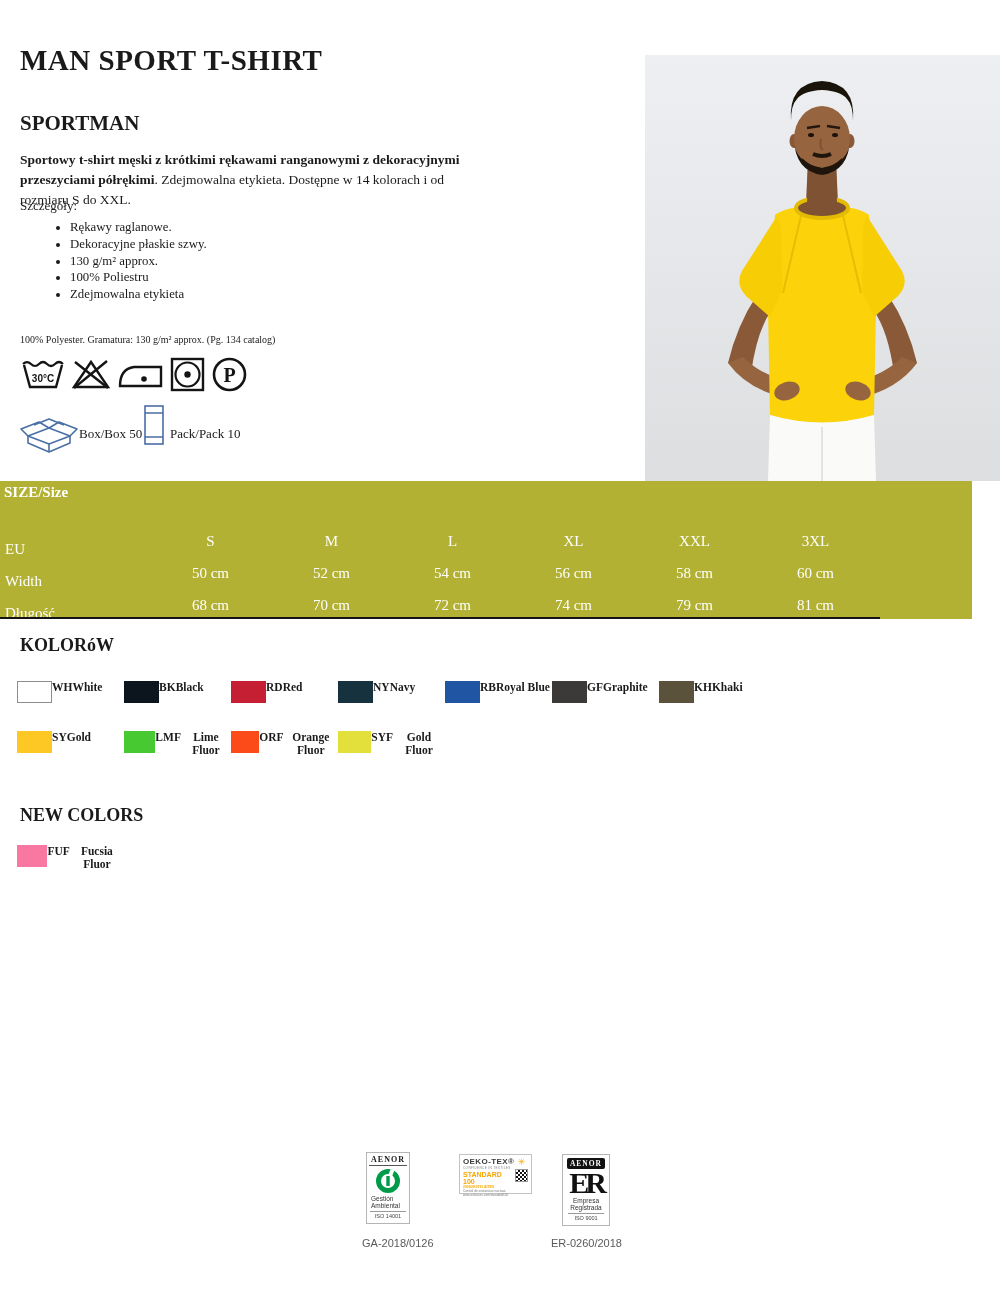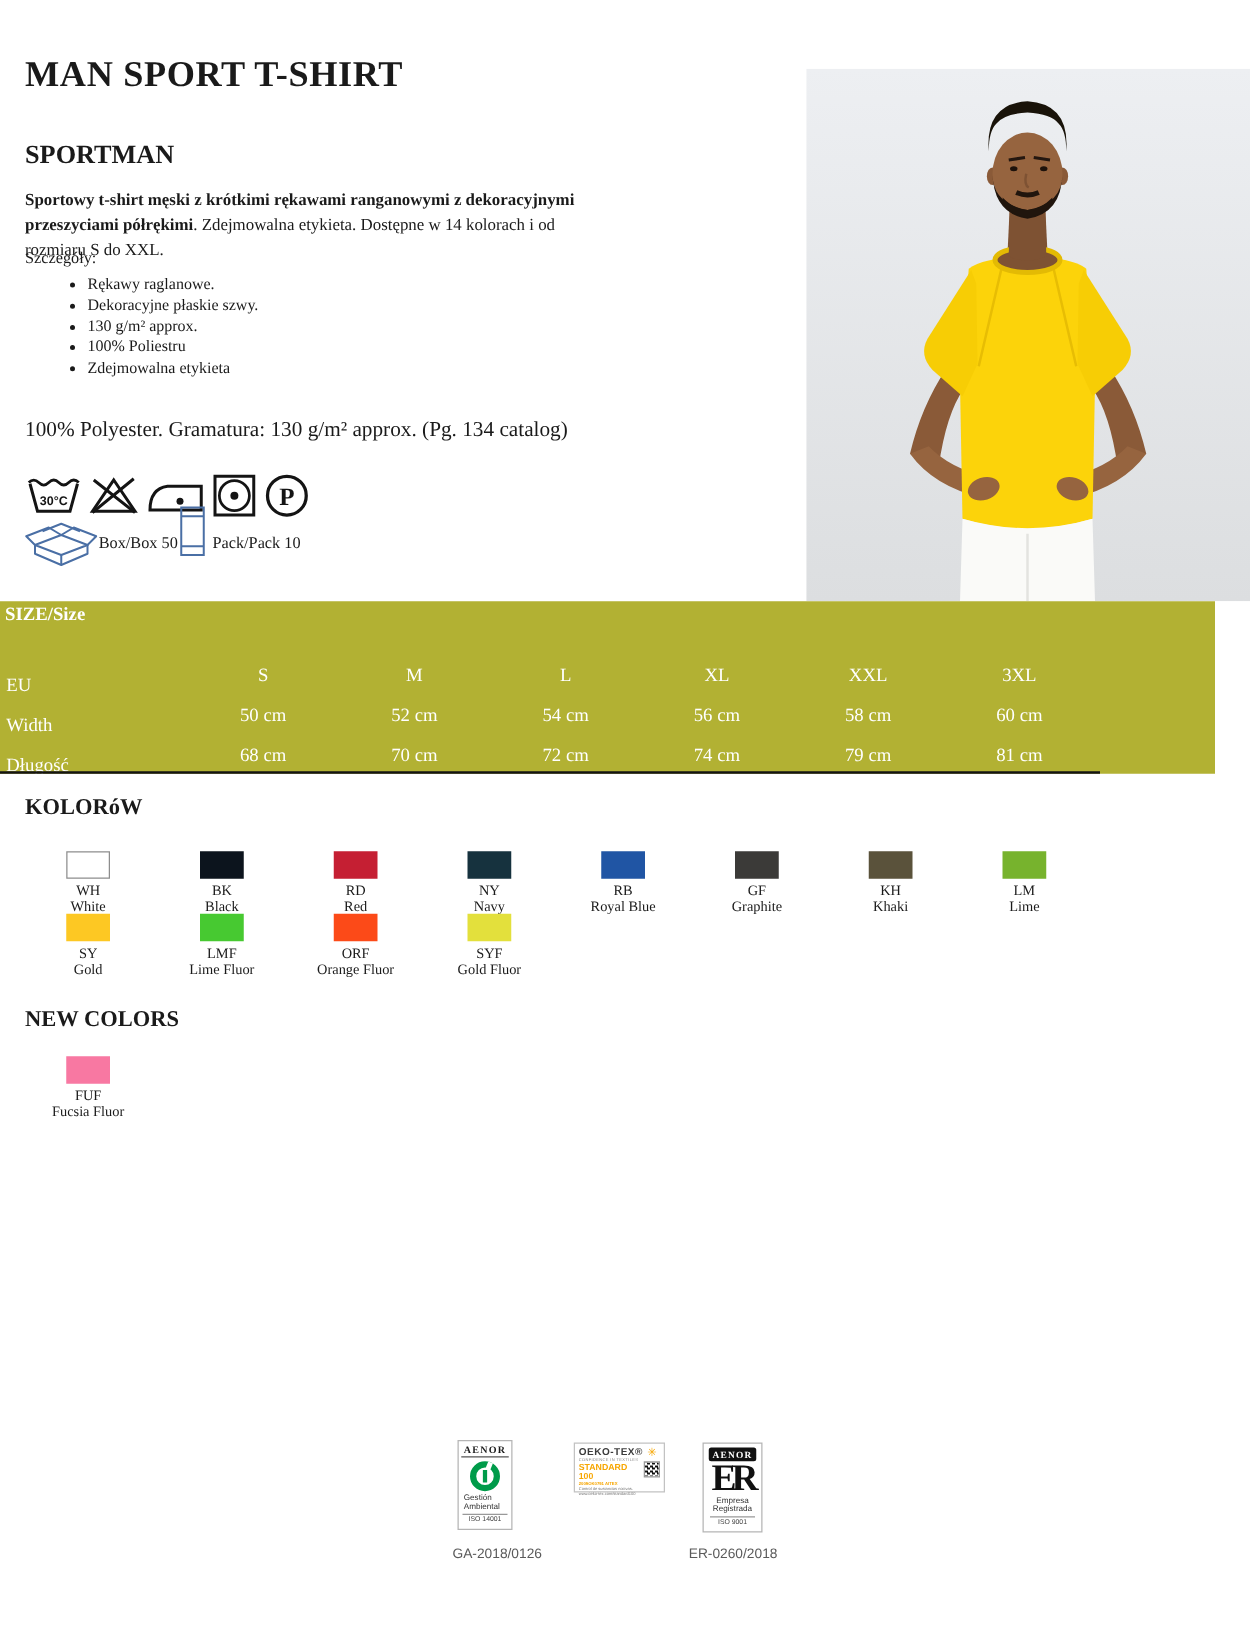--- a/index.html
+++ b/index.html
@@ -8,24 +8,24 @@
 
   
   .product-title{position:absolute;left:20px;top:44px;font-size:29px;font-weight:bold;letter-spacing:.5px;}
   .product-name{position:absolute;left:20px;top:111px;font-size:21px;font-weight:bold;}
   .description{position:absolute;left:20px;top:150px;width:460px;font-size:13.5px;line-height:20px;}
   .description b{font-weight:bold;}
   .details-heading{position:absolute;left:20px;top:198px;font-size:13px;}
   .details-list{position:absolute;left:55px;top:219px;margin:0;padding-left:15px;
                 font-size:12.8px;line-height:16.8px;}
   .details-list li{margin:0;}
-  .composition{position:absolute;left:20px;top:334px;font-size:17px;}
-
-  
-  .care-row{position:absolute;left:20px;top:378px;display:flex;align-items:flex-start;gap:5px;}
+  .composition{position:absolute;left:20px;top:334px;font-size:10px;}
+
+  
+  .care-row{position:absolute;left:20px;top:356px;display:flex;align-items:flex-start;gap:5px;}
   .care-row svg{display:block;}
 
   .box-icon{position:absolute;left:20px;top:410px;}
   .box-label{position:absolute;left:79px;top:426px;font-size:13px;}
   .pack-icon{position:absolute;left:141px;top:404px;}
   .pack-label{position:absolute;left:170px;top:426px;font-size:13px;}
 
   
   .photo{position:absolute;left:645px;top:55px;width:355px;height:426px;}
   .photo svg{display:block;width:100%;height:100%;}
@@ -37,21 +37,21 @@
   .size-row{display:grid;grid-template-columns:150px repeat(6,121px) 1fr;height:32px;align-items:center;}
   .row-label{padding-left:5px;font-size:15px;margin-top:16px;}
   .size-cell{text-align:center;font-size:15px;}
   .size-underline{position:absolute;left:0;top:136px;width:880px;height:2px;background:#141414;}
 
   
   .colors-heading{position:absolute;left:20px;top:635px;font-size:18px;font-weight:bold;}
   .swatch-row{position:absolute;display:flex;}
   .swatch-row.r1{left:17px;top:681px;}
   .swatch-row.r2{left:17px;top:731px;}
-  .swatch-cell{width:107px;display:flex;flex-direction:column;align-items:center;}
+  .swatch-cell{width:107px;display:flex;flex-direction:row;align-items:flex-start;font-weight:bold;}
   .swatch{width:35px;height:22px;margin-bottom:4px;}
   .swatch[data-hex="#ffffff"]{border:1px solid #8d8d8d;width:33px;height:20px;}
   .swatch-code,.swatch-name{font-size:11.5px;line-height:12.5px;text-align:center;}
 
   .new-heading{position:absolute;left:20px;top:805px;font-size:18px;font-weight:bold;}
   .swatch-row.rn{left:17px;top:845px;}
 
   
   .sans{font-family:"Liberation Sans","DejaVu Sans",sans-serif;}
   .cert-ga{position:absolute;left:366px;top:1152px;width:42px;height:70px;border:1px solid #b5b5b5;
@@ -260,25 +260,20 @@
     <div class="swatch-cell">
       <div class="swatch" data-hex="#3b3a38" style="background: rgb(59, 58, 56);"></div>
       <div class="swatch-code">GF</div>
       <div class="swatch-name">Graphite</div>
     </div>
     <div class="swatch-cell">
       <div class="swatch" data-hex="#5a523b" style="background: rgb(90, 82, 59);"></div>
       <div class="swatch-code">KH</div>
       <div class="swatch-name">Khaki</div>
     </div>
-    <div class="swatch-cell">
-      <div class="swatch" data-hex="#77b32d" style="background: rgb(119, 179, 45);"></div>
-      <div class="swatch-code">LM</div>
-      <div class="swatch-name">Lime</div>
-    </div>
   </div>
 
   <div class="swatch-row r2">
     <div class="swatch-cell">
       <div class="swatch" data-hex="#fdc823" style="background: rgb(253, 200, 35);"></div>
       <div class="swatch-code">SY</div>
       <div class="swatch-name">Gold</div>
     </div>
     <div class="swatch-cell">
       <div class="swatch" data-hex="#47c931" style="background: rgb(71, 201, 49);"></div>

